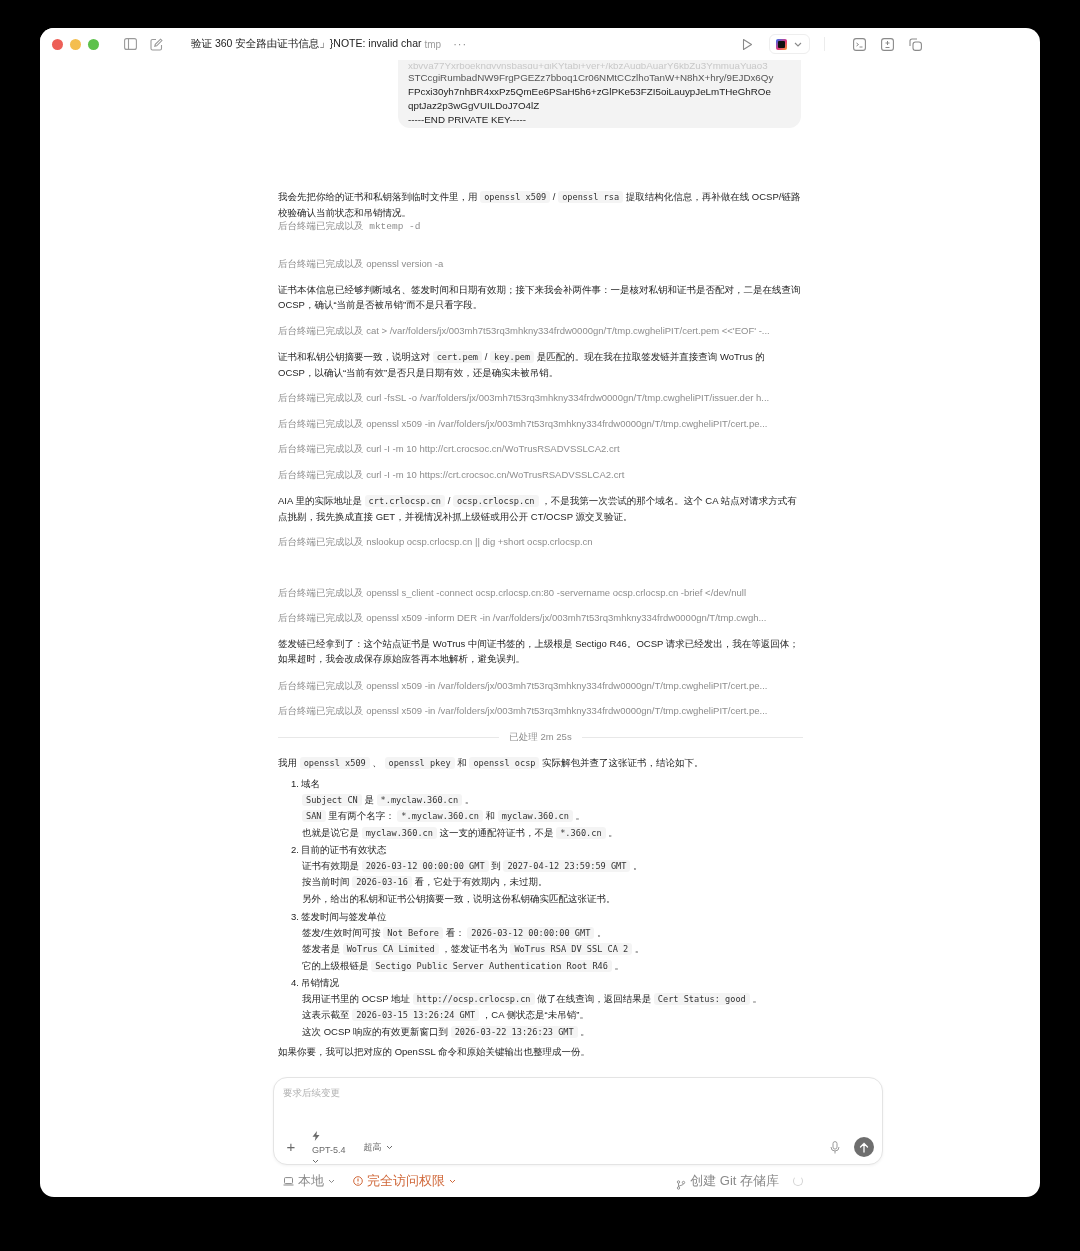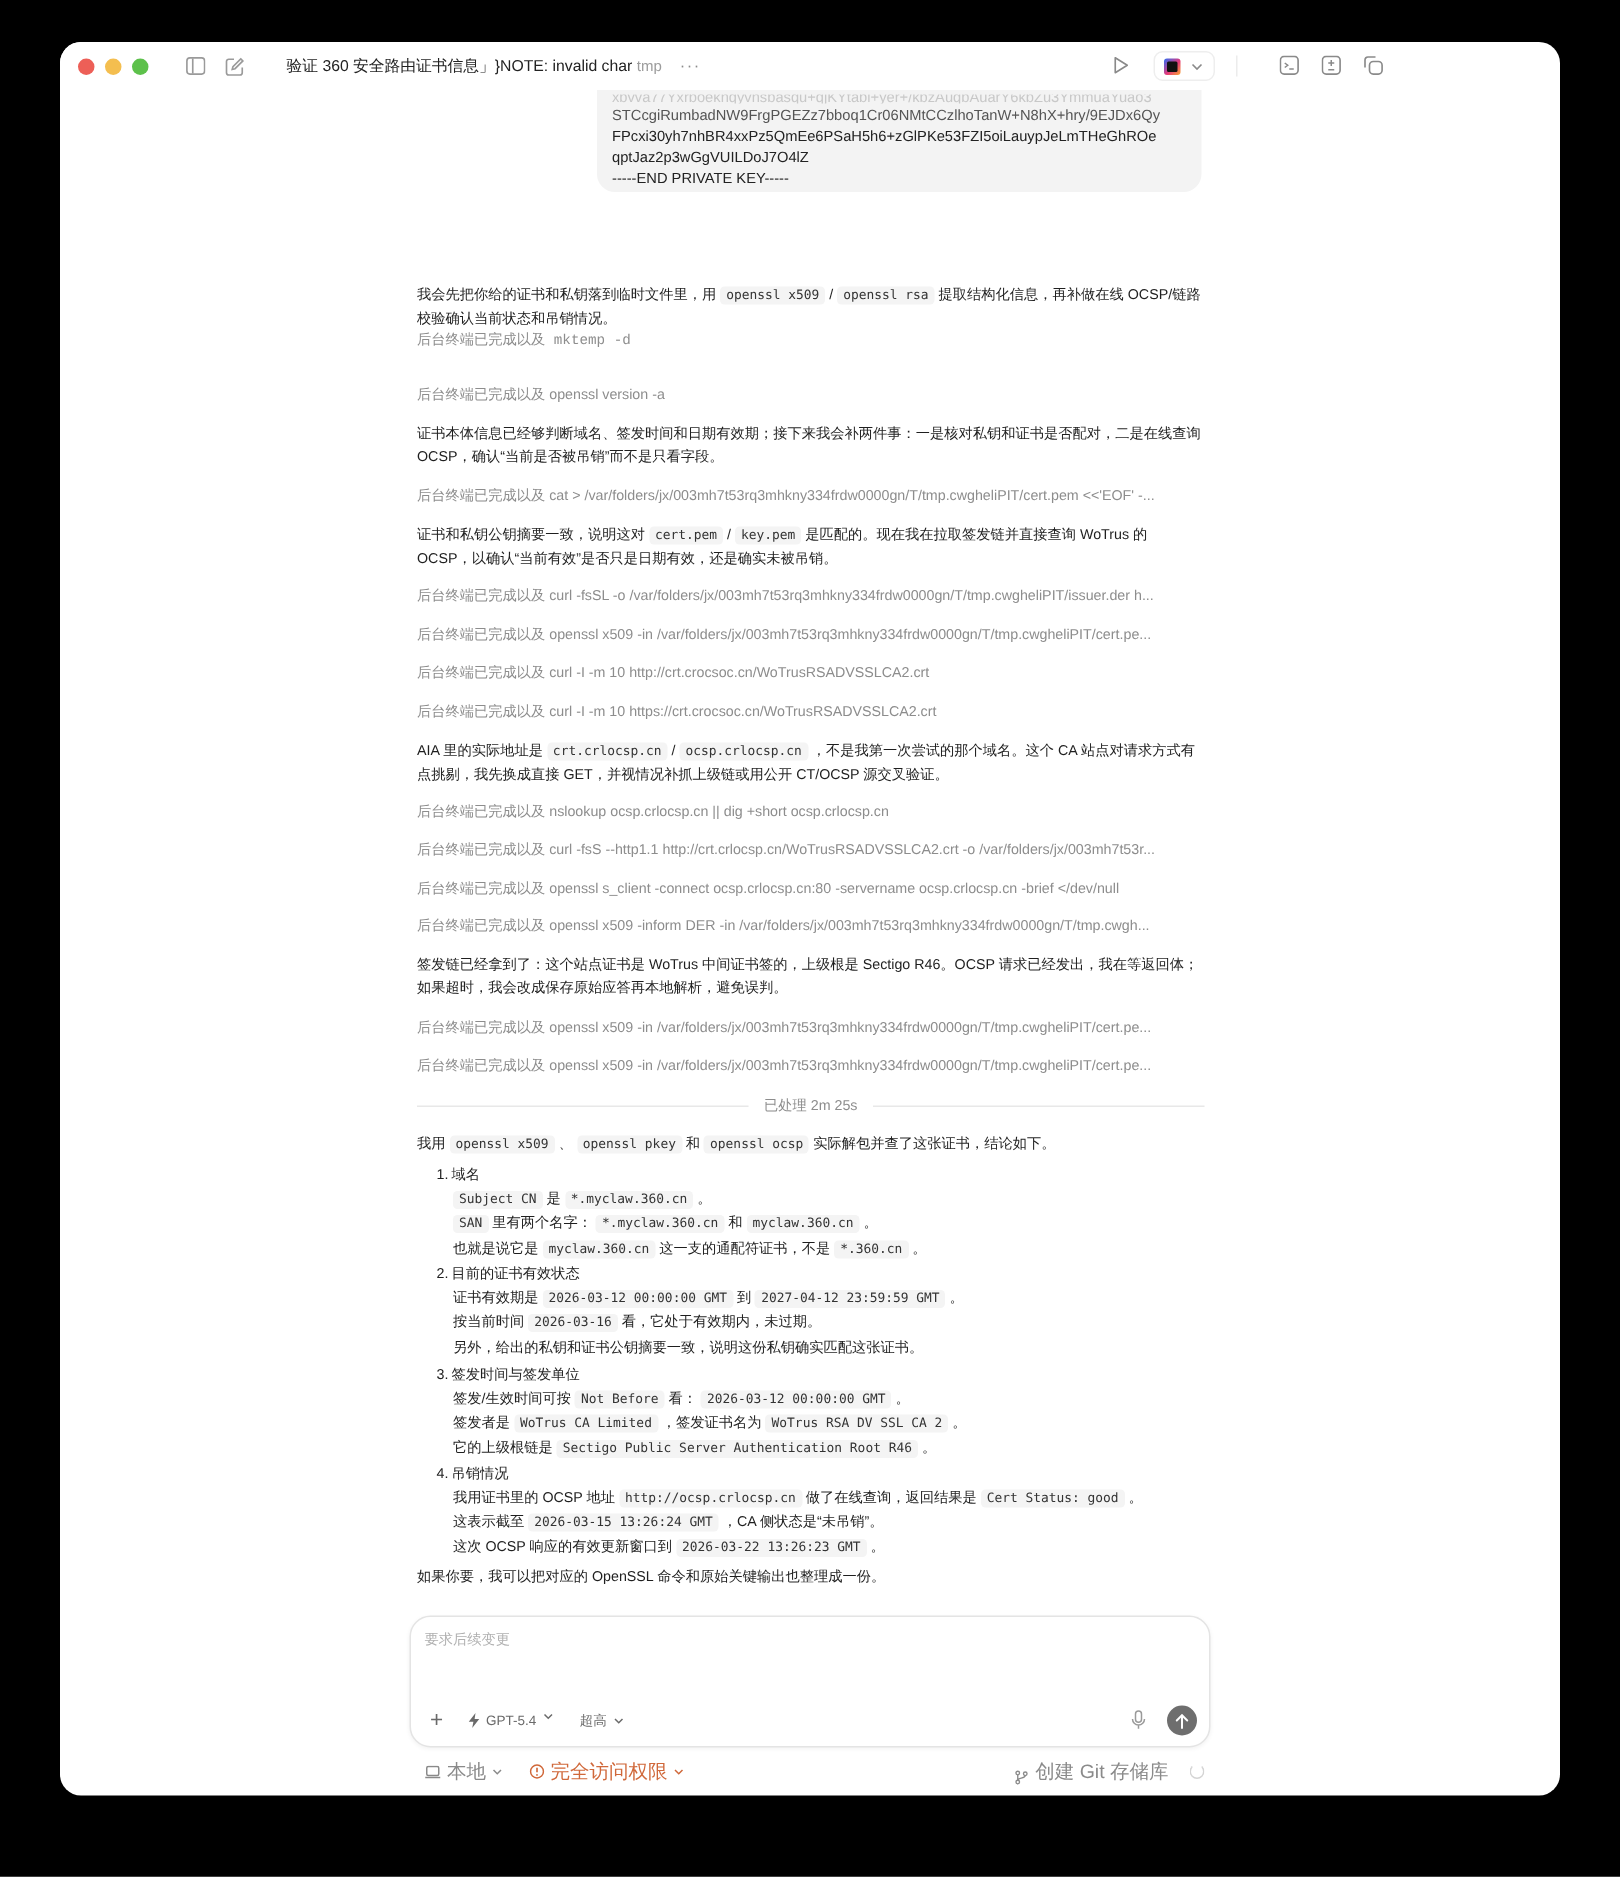--- a/index.html
+++ b/index.html
@@ -52,29 +52,29 @@
   .divider .label { font-size: 9.5px; color: #8d8d8d; padding: 0 10px; }
 
   .list { position: absolute; left: 238px; width: 530px; font-size: 9.5px; line-height: 15.5px; }
   .li-head { padding-left: 12px; position: relative; }
   .li-head .num { position: absolute; left: 13px; }
   .li-head .txt { margin-left: 11px; }
   .li-body { padding-left: 24px; }
 
   
   .composer {
-    position: absolute; left: 233px; top: 1049px; width: 534px; height: 88px;
+    position: absolute; left: 233px; top: 1049px; width: 610px; height: 88px;
     border: 1px solid #e4e4e4; border-radius: 14px; background: #fff;
     box-shadow: 0 1px 3px rgba(0,0,0,0.05);
   }
   .composer textarea { position: absolute; left: 9px; top: 9px; width: 510px; height: 40px; border: none; outline: none; resize: none; font-family: "Liberation Sans", sans-serif; font-size: 9.5px; color: #333; background: transparent; }
   .composer textarea::placeholder { color: #b0b0b0; }
   .comp-bar { position: absolute; left: 10px; right: 8px; bottom: 7px; height: 20px; display: flex; align-items: center; }
   .plus { font-size: 15px; color: #6a6a6a; width: 14px; text-align: center; line-height: 14px; }
-  .model { display: flex; align-items: flex-start; gap: 4px; margin-left: 14px; font-size: 9px; color: #6a6a6a; }
+  .model { display: flex; align-items: flex-start; gap: 4px; margin-left: 14px; font-size: 9px; color: #6a6a6a; flex-direction: column; }
   .effort { display: flex; align-items: center; gap: 4px; margin-left: 18px; font-size: 9px; color: #6a6a6a; }
   .mic { margin-left: auto; width: 12px; height: 14px; color: #9a9a9a; margin-right: 12px; }
   .send { width: 20px; height: 20px; border-radius: 50%; background: #6e6e6e; display: flex; align-items: center; justify-content: center; }
 
   .footer { position: absolute; left: 243px; top: 1145px; width: 520px; height: 16px; display: flex; align-items: center; font-size: 13px; }
   .f-local { display: flex; align-items: center; gap: 4px; color: #8a8a8a; }
   .f-perm { display: flex; align-items: center; gap: 4px; color: #d0683a; margin-left: 18px; }
   .f-git { display: flex; align-items: flex-end; gap: 4px; color: #8a8a8a; margin-left: auto; }
   .f-spinner { width: 10px; height: 10px; border-radius: 50%; border: 1.2px solid #d4d4d4; border-top-color: #fff; margin-left: 14px; }
 </style>
@@ -169,21 +169,20 @@
     <div class="msg term" style="top:330px;">后台终端已完成以及 curl -fsSL -o /var/folders/jx/003mh7t53rq3mhkny334frdw0000gn/T/tmp.cwgheliPIT/issuer.der h...</div>
     <div class="msg term" style="top:356px;">后台终端已完成以及 openssl x509 -in /var/folders/jx/003mh7t53rq3mhkny334frdw0000gn/T/tmp.cwgheliPIT/cert.pe...</div>
     <div class="msg term" style="top:381px;">后台终端已完成以及 curl -I -m 10 http://crt.crocsoc.cn/WoTrusRSADVSSLCA2.crt</div>
     <div class="msg term" style="top:407px;">后台终端已完成以及 curl -I -m 10 https://crt.crocsoc.cn/WoTrusRSADVSSLCA2.crt</div>
 
     <div class="msg" style="top:433px;">
       <span>AIA 里的实际地址是 </span><code>crt.crlocsp.cn</code><span> / </span><code>ocsp.crlocsp.cn</code><span> ，不是我第一次尝试的那个域名。这个 CA 站点对请求方式有点挑剔，我先换成直接 GET，并视情况补抓上级链或用公开 CT/OCSP 源交叉验证。</span>
     </div>
 
     <div class="msg term" style="top:474px;">后台终端已完成以及 nslookup ocsp.crlocsp.cn || dig +short ocsp.crlocsp.cn</div>
-    <div class="msg term" style="top:499px;">后台终端已完成以及 curl -fsS --http1.1 http://crt.crlocsp.cn/WoTrusRSADVSSLCA2.crt -o /var/folders/jx/003mh7t53r...</div>
     <div class="msg term" style="top:525px;">后台终端已完成以及 openssl s_client -connect ocsp.crlocsp.cn:80 -servername ocsp.crlocsp.cn -brief &lt;/dev/null</div>
     <div class="msg term" style="top:550px;">后台终端已完成以及 openssl x509 -inform DER -in /var/folders/jx/003mh7t53rq3mhkny334frdw0000gn/T/tmp.cwgh...</div>
 
     <div class="msg" style="top:576px;">签发链已经拿到了：这个站点证书是 WoTrus 中间证书签的，上级根是 Sectigo R46。OCSP 请求已经发出，我在等返回体；如果超时，我会改成保存原始应答再本地解析，避免误判。</div>
 
     <div class="msg term" style="top:618px;">后台终端已完成以及 openssl x509 -in /var/folders/jx/003mh7t53rq3mhkny334frdw0000gn/T/tmp.cwgheliPIT/cert.pe...</div>
     <div class="msg term" style="top:643px;">后台终端已完成以及 openssl x509 -in /var/folders/jx/003mh7t53rq3mhkny334frdw0000gn/T/tmp.cwgheliPIT/cert.pe...</div>
 
     <div class="divider">
       <div class="line"></div>

